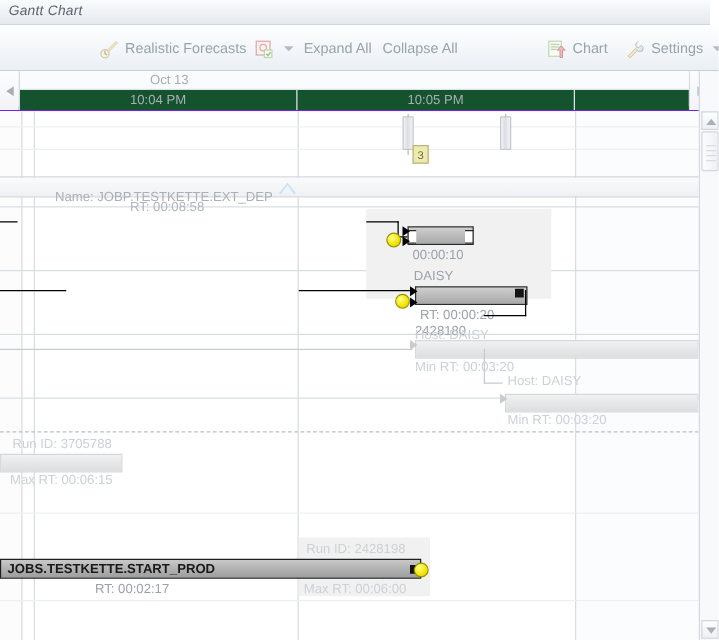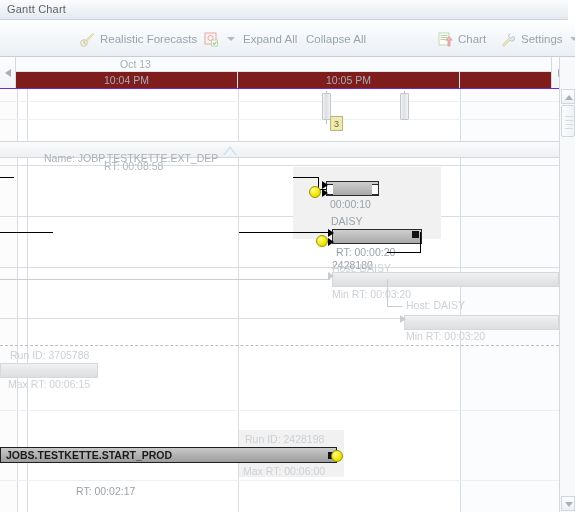--- a/index.html
+++ b/index.html
@@ -9,20 +9,21 @@
     background: #ffffff;
     overflow: hidden;
   }
   #app { position: relative; width: 575px; height: 512px; }
 
   
   .titlebar {
     position: absolute; left: 0; top: 0; width: 568px; height: 20px;
     background: linear-gradient(to bottom, #fbfcfd 0%, #eef1f5 55%, #e6eaef 100%);
     border-bottom: 1px solid #cdd5de;
+    font-style: italic;
   }
   .titlebar .tl-text {
     position: absolute; left: 7px; top: 3px;
     font-size: 11px; color: #5d646c; letter-spacing: .2px;
   }
 
   
   .toolbar {
     position: absolute; left: 0; top: 21px; width: 575px; height: 36px;
     background: linear-gradient(to bottom, #fdfefe 0%, #f4f7fa 50%, #eaeff4 100%);
@@ -62,21 +63,21 @@
 
   .hdr-daterow {
     position: absolute; left: 16px; top: 0; right: 16px; height: 15px;
     border-bottom: 1px solid #dfe3e8; background: #fafbfc;
   }
   .hdr-datelabel {
     position: absolute; top: 1px; font-size: 10.5px; color: #a7aeb6;
   }
   .hdr-timerow {
     position: absolute; left: 16px; top: 15px; right: 16px; height: 16px;
-    background: #7f1d1d;
+    background: #14532d;
   }
   .hdr-cell {
     position: absolute; top: 0; height: 16px;
     border-right: 1px solid #dfe3e8;
     display: flex; align-items: center; justify-content: center;
     font-size: 10.5px; color: #a7aeb6;
   }
 
   
   .body {
@@ -367,21 +368,21 @@
 
     <div style="position:absolute; left:239px; top:341px; width:105px; height:47px; background:#f1f1f1;"></div>
     <span class="lbl faint" style="left:245px; top:344px;">Run ID: 2428198</span>
 
     <div class="bar dark" style="left:0px; top:358px; width:337px; height:16px;">
       <span class="bar-text" style="left:5px; top:0px;">JOBS.TESTKETTE.START_PROD</span>
     </div>
     <span class="sq" style="left:328px; top:363px;"></span>
     <span class="dot" style="left:331px; top:361px;"></span>
 
-    <span class="lbl mid" style="left:38px; top:396px;padding-left:38px;">RT: 00:02:17</span>
+    <span class="lbl mid" style="left:38px; top:376px;padding-left:38px;">RT: 00:02:17</span>
     <span class="lbl faint" style="left:243px; top:376px;">Max RT: 00:06:00</span>
 
   </div>
 
   <div class="vscroll">
     <div class="sbtn" style="top:32px;">
       <span class="sarrow up"></span>
     </div>
     <div class="sthumb" style="top:48px; height:32px;">
       <i style="top:10px;"></i>

